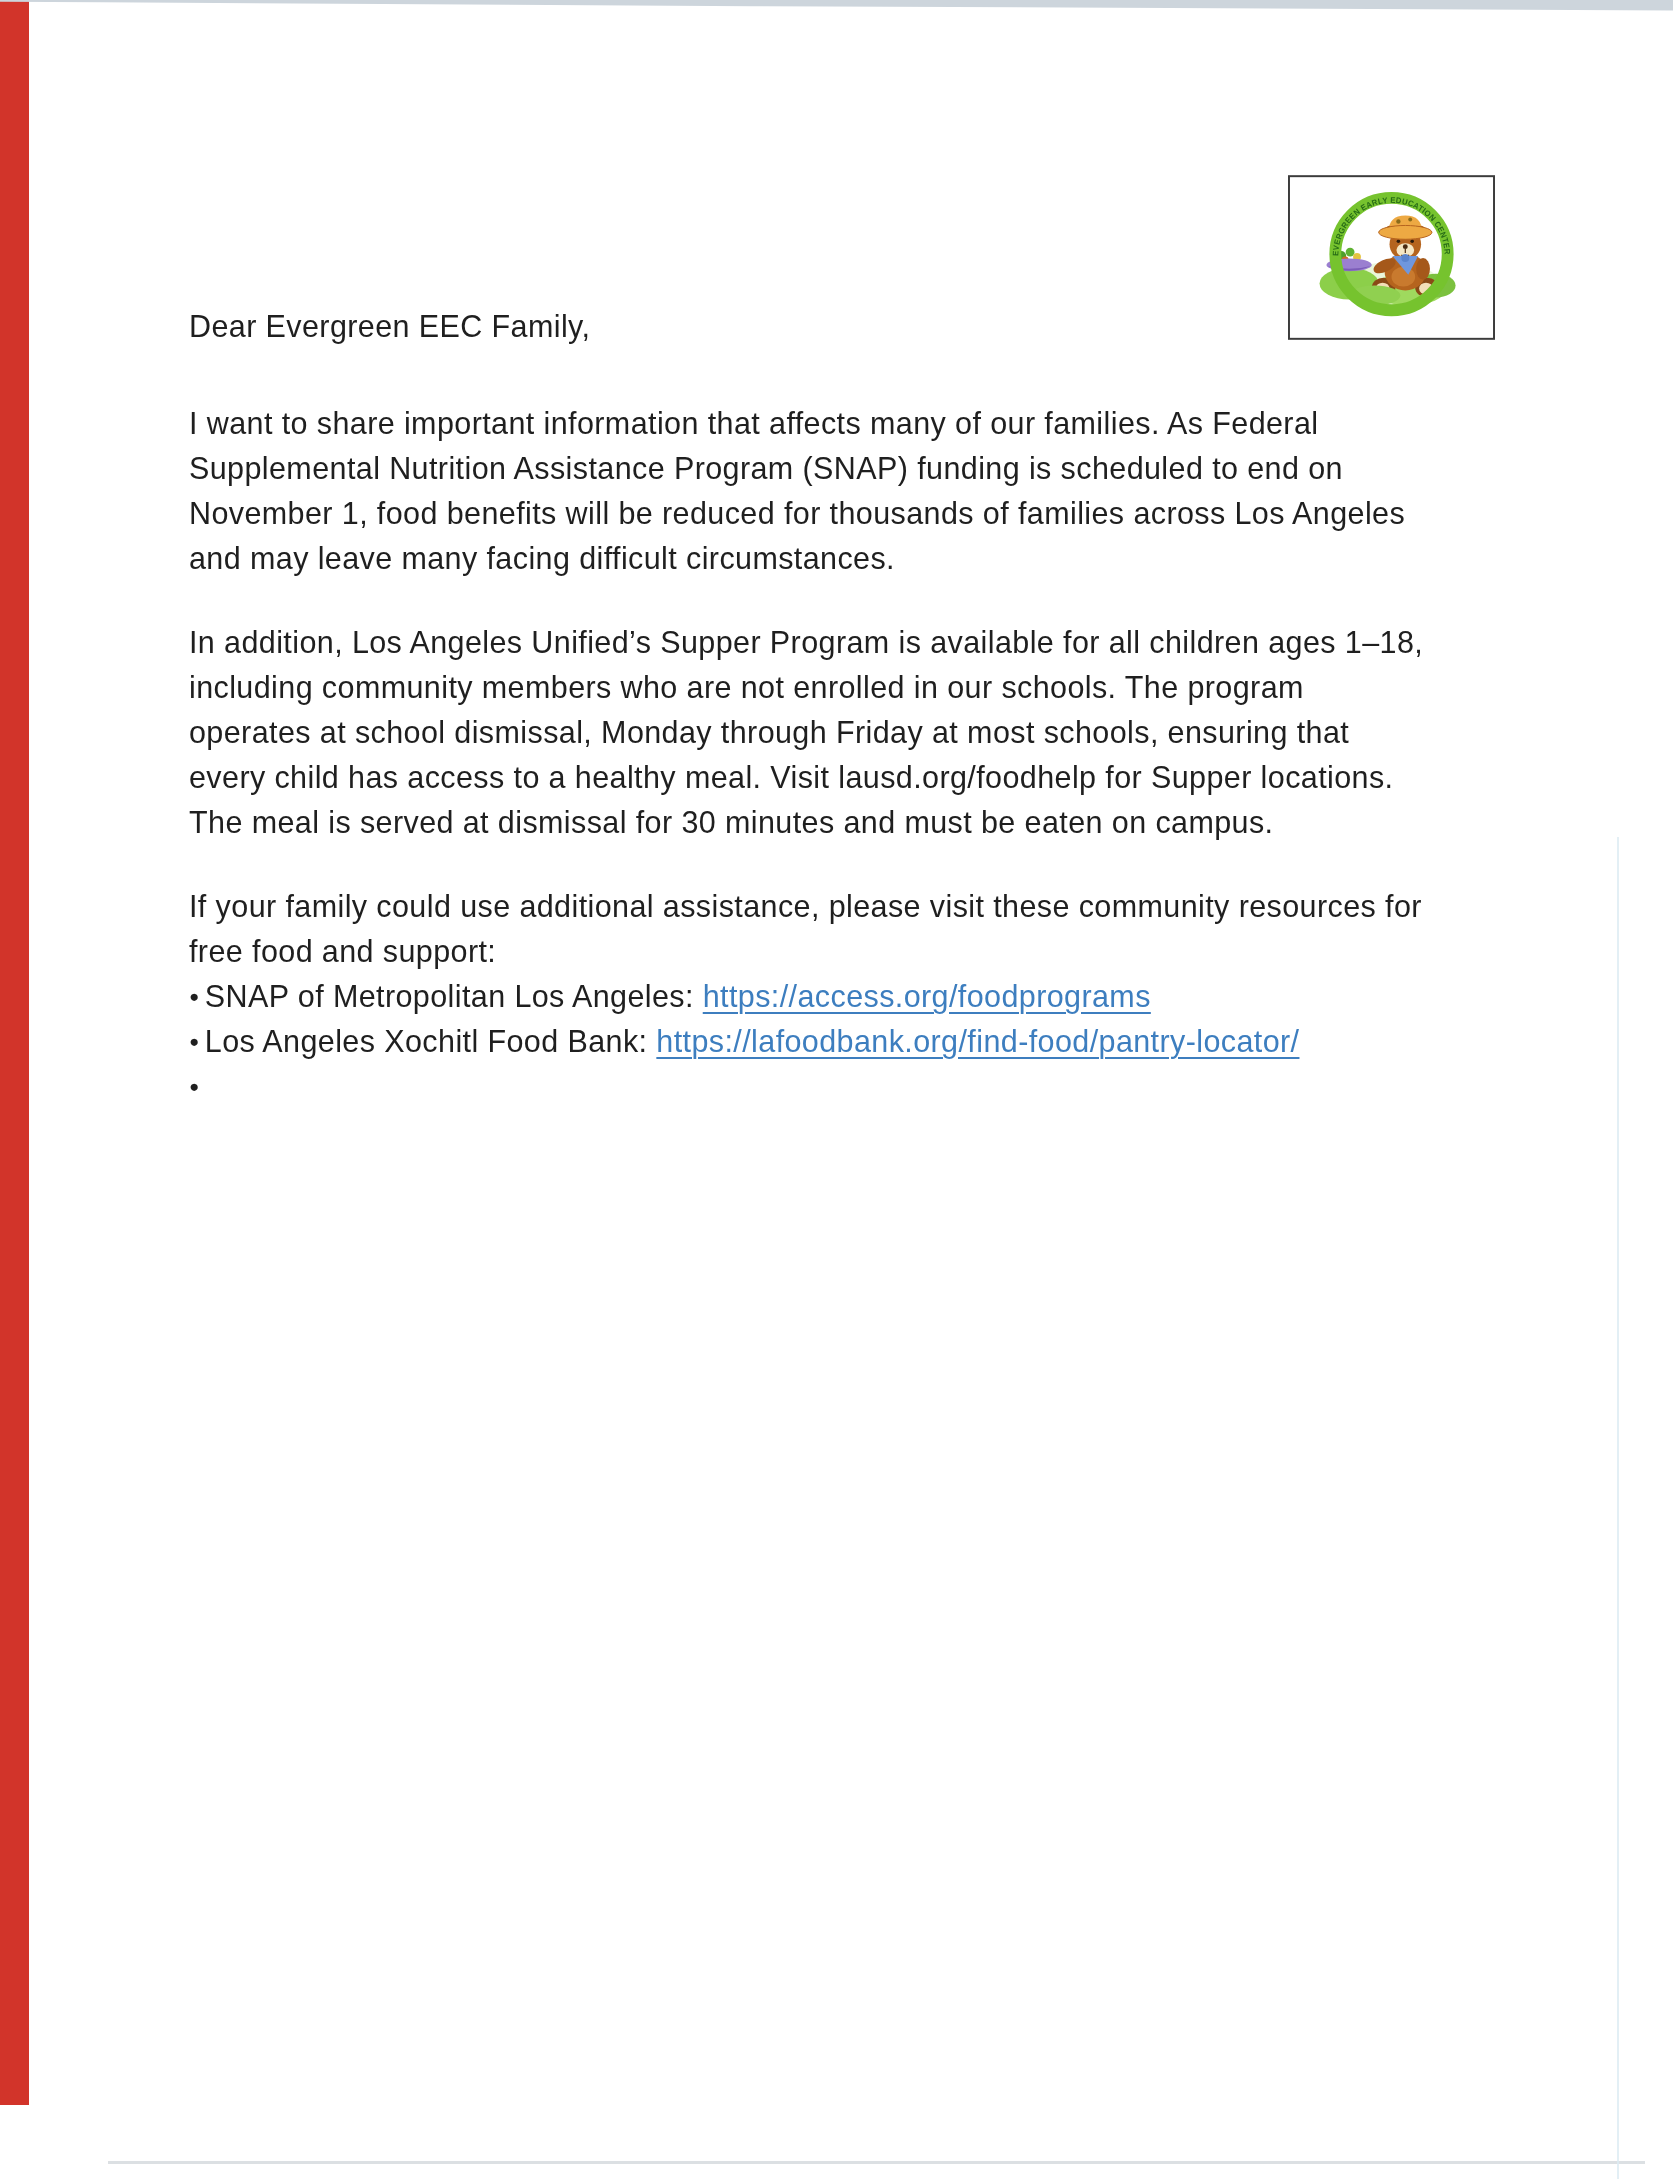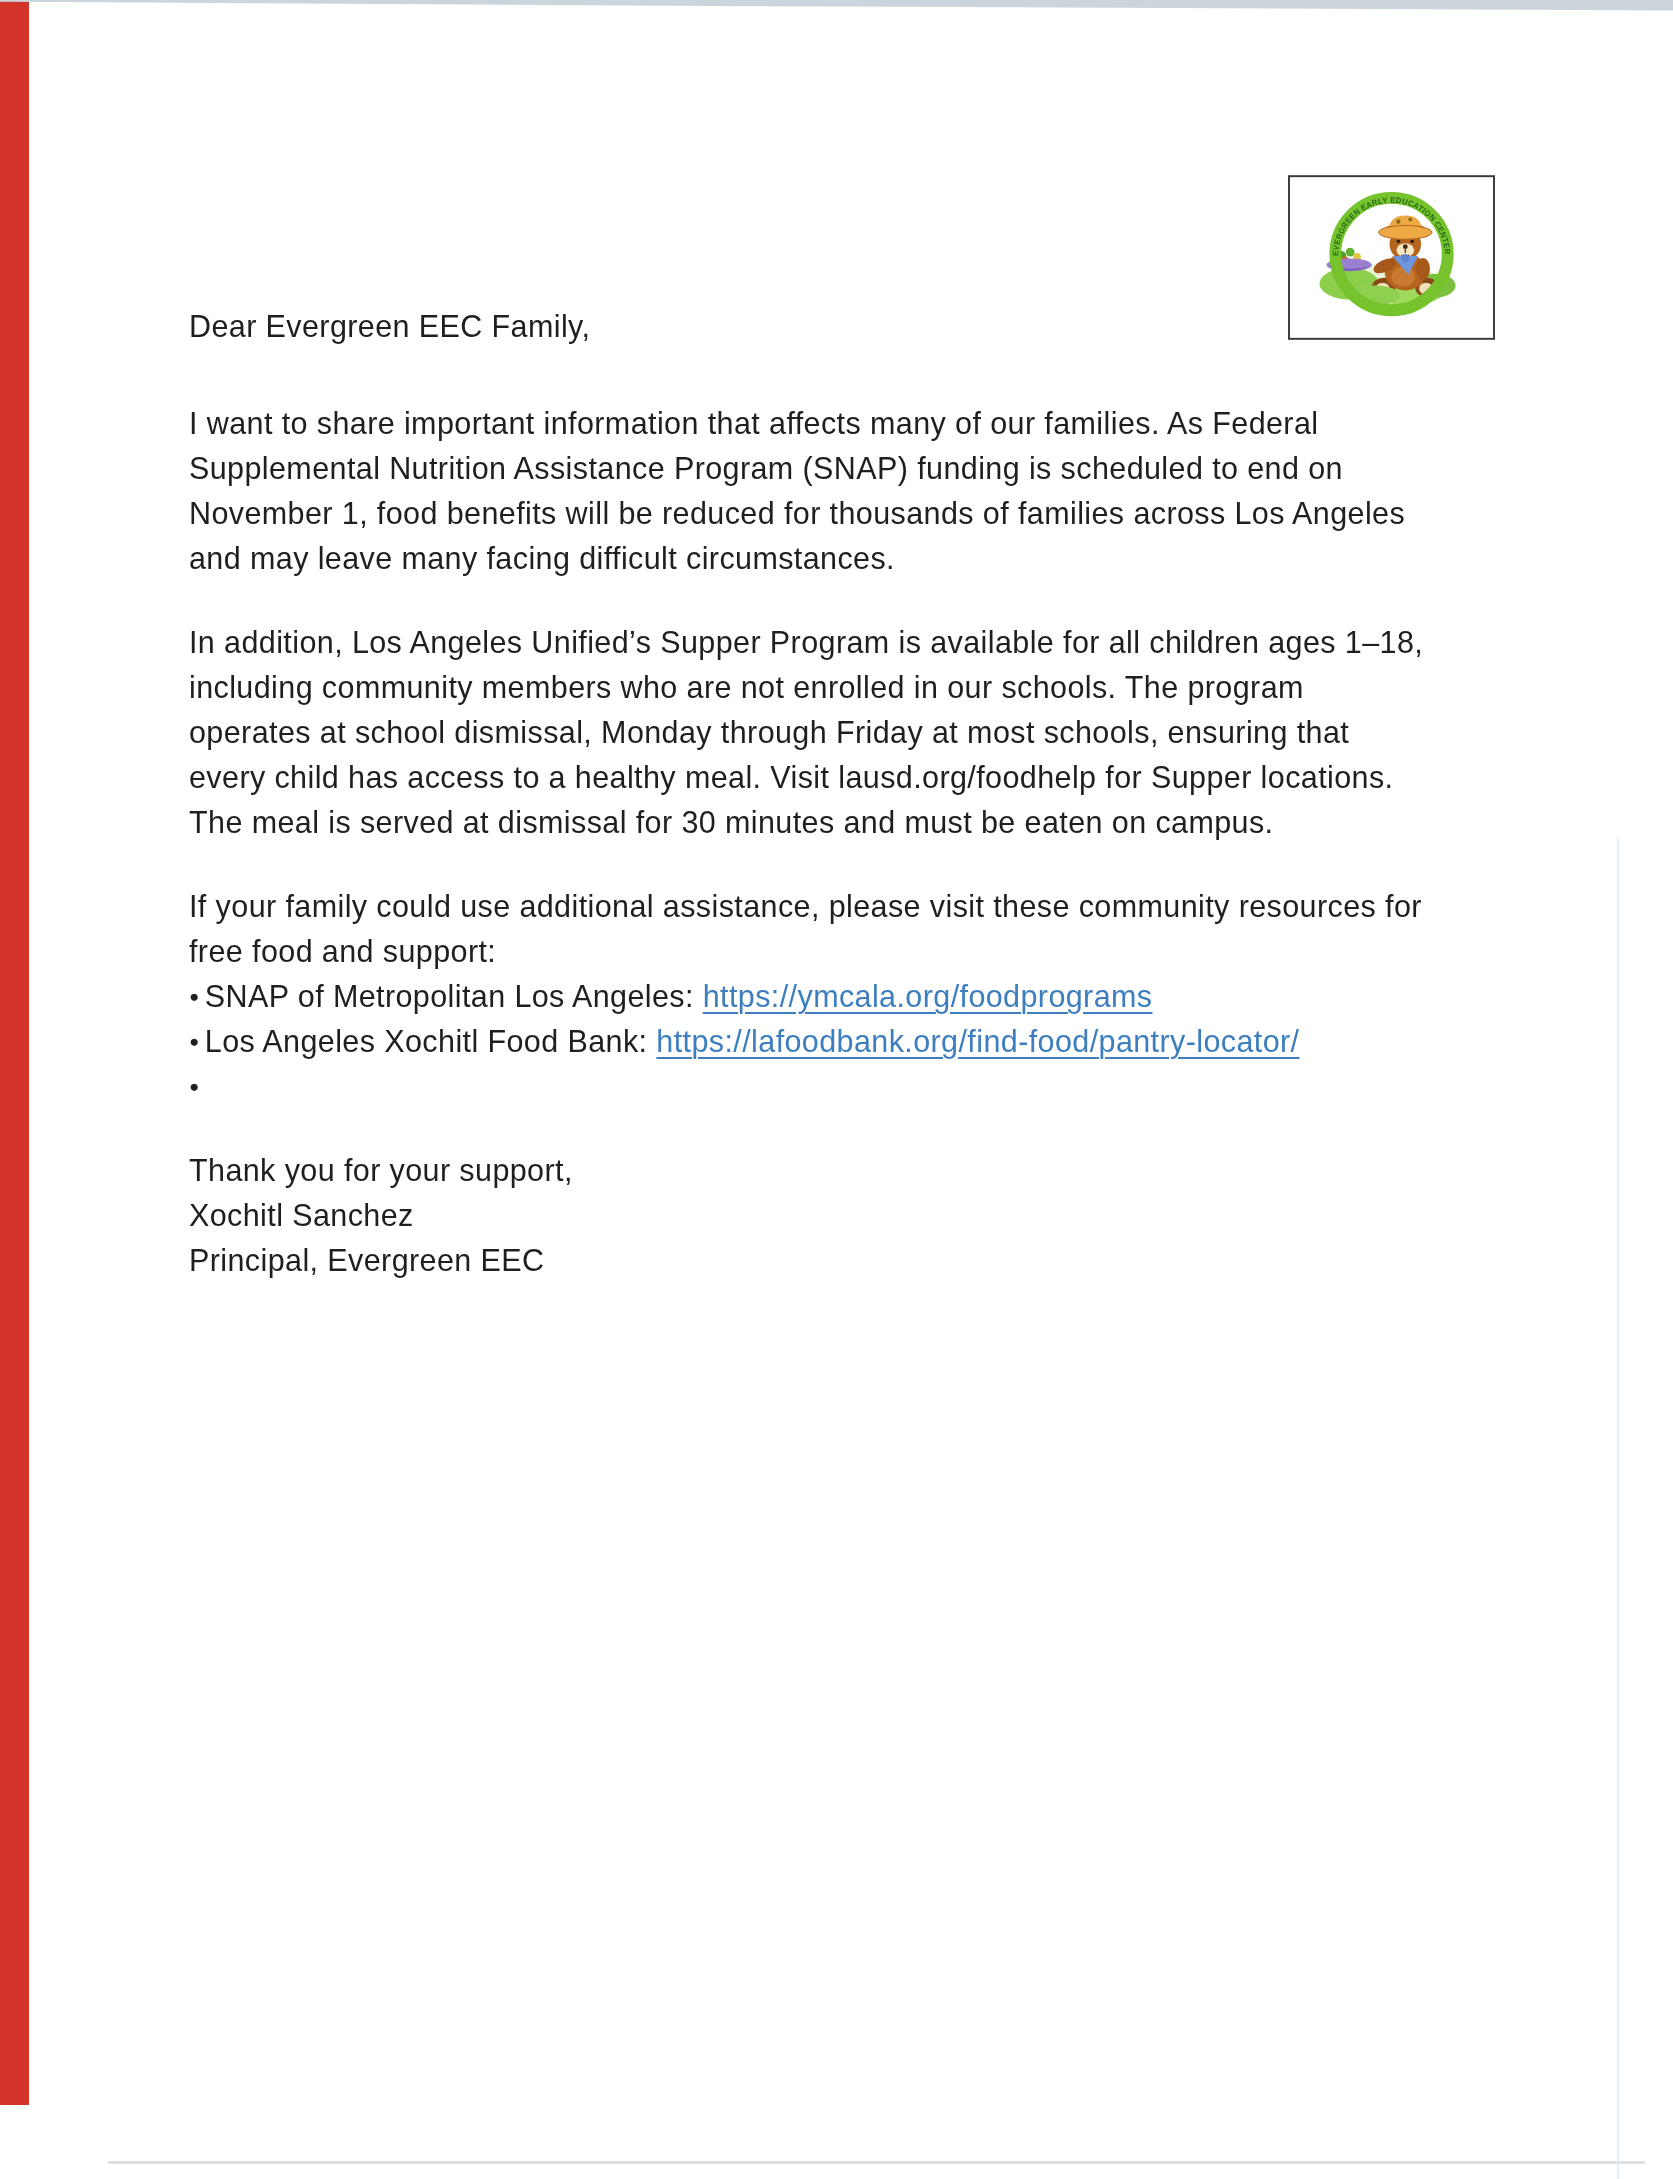--- a/index.html
+++ b/index.html
@@ -166,33 +166,30 @@
 operates at school dismissal, Monday through Friday at most schools, ensuring that
 every child has access to a healthy meal. Visit lausd.org/foodhelp for Supper locations.
 The meal is served at dismissal for 30 minutes and must be eaten on campus.</div>
 
     <div class="para no-gap">If your family could use additional assistance, please visit these community resources for
 free food and support:</div>
 
     <div class="bullets">
       <div class="bullet-row">
         <span class="bullet-glyph">●</span>
-        <span class="bullet-cont"><span>SNAP of Metropolitan Los Angeles: </span><a class="link">https://ymcala.org/foodprograms</a></span>
+        <span class="bullet-cont"><span>SNAP of Metropolitan Los Angeles: </span><a class="link">https://access.org/foodprograms</a></span>
       </div>
       <div class="bullet-row">
         <span class="bullet-glyph">●</span>
         <span class="bullet-cont"><span>Los Angeles Xochitl Food Bank: </span><a class="link">https://lafoodbank.org/find-food/pantry-locator/</a></span>
       </div>
       <div class="bullet-row">
         <span class="bullet-glyph">●</span>
         <span class="bullet-cont">
         </span>
       </div>
     </div>
 
 
-    <div class="para closing">Thank you for your support,
-Xochitl Sanchez
-Principal, Evergreen EEC</div>
   </div>
 
 </div>
 
 
 </body></html>

